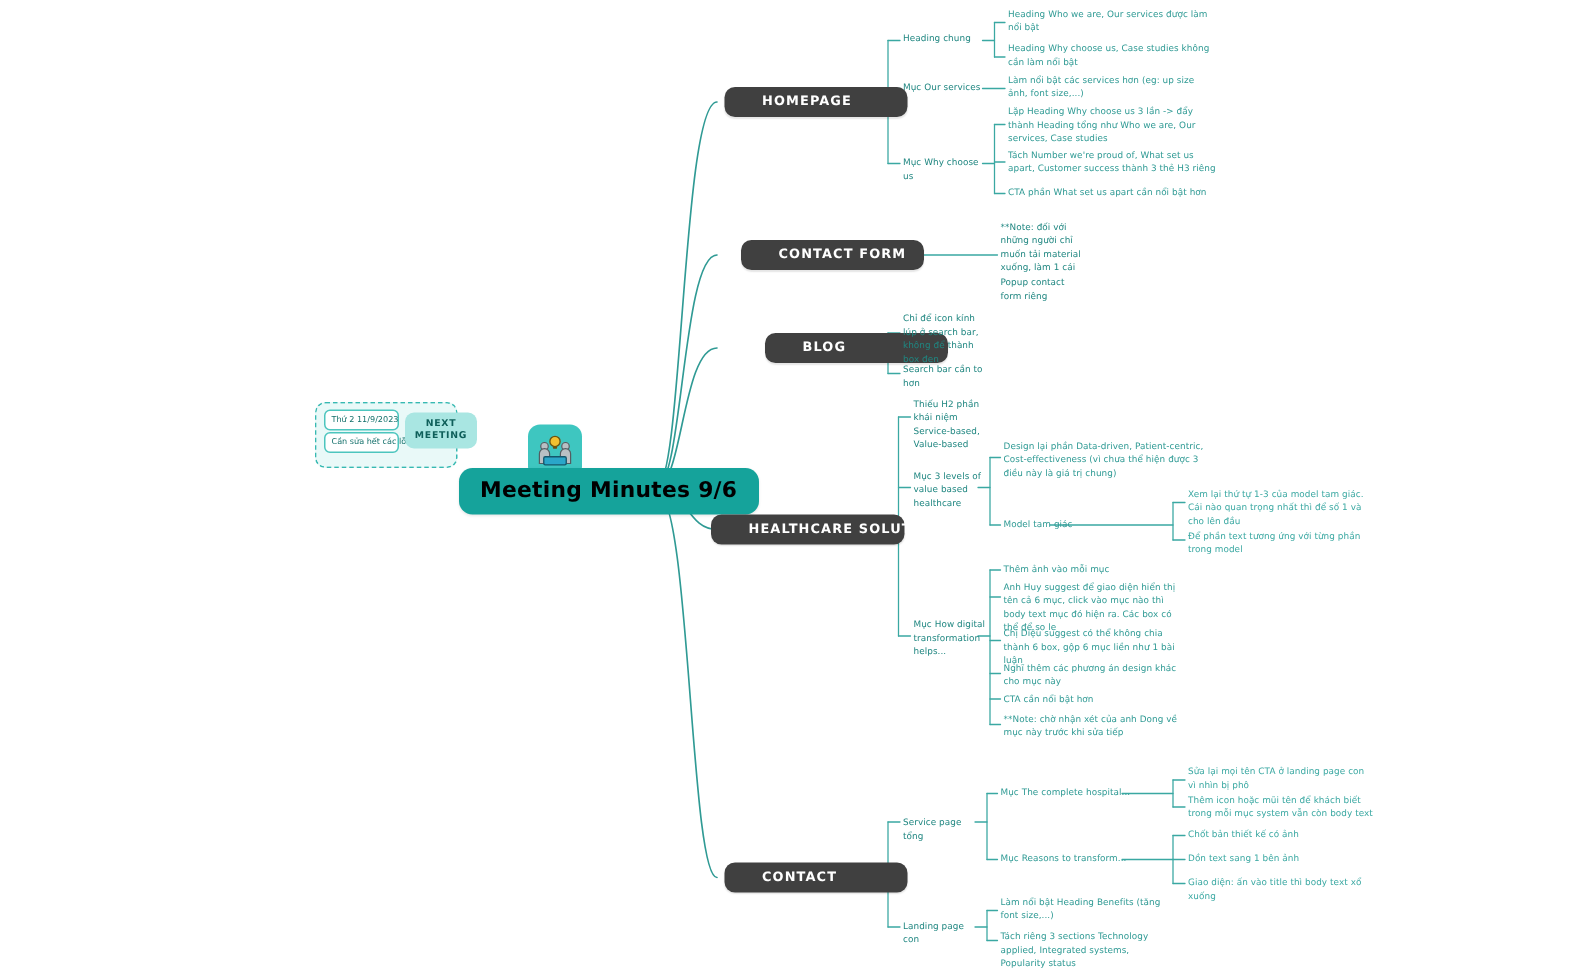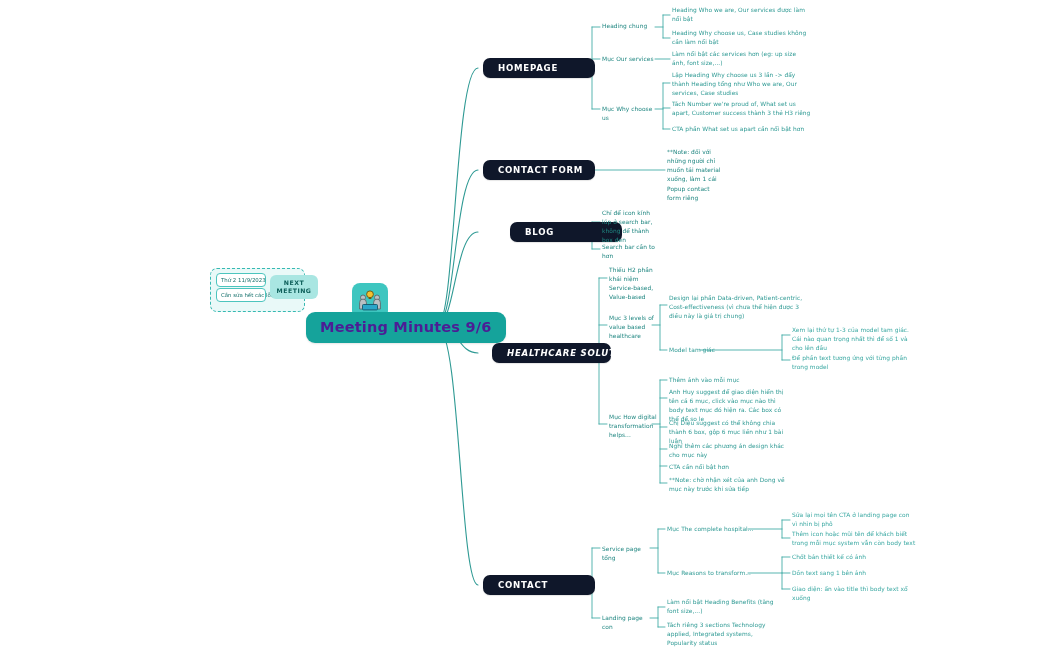--- a/index.html
+++ b/index.html
@@ -10,49 +10,49 @@
     overflow:hidden;
     position:relative;
   }
   #canvas{position:absolute;left:0;top:0;width:1050px;height:650px;}
   svg.links{position:absolute;left:0;top:0;width:1050px;height:650px;pointer-events:none;}
 
   
   .center-node{
     position:absolute;
     background:#15a39b;
-    color:#4c1d95;
+    color:#000000;
     border-radius:9px;
     font-size:14.5px;
     font-weight:700;
     letter-spacing:.2px;
     padding:7px 14px 8px 14px;
     white-space:nowrap;
     box-shadow:0 1px 2px rgba(0,0,0,.10);
   }
   .center-icon{
     position:absolute;
     width:36px;height:36px;
     background:#3ec6c0;
     border-radius:8px;
     display:flex;align-items:center;justify-content:center;
   }
 
   
   .topic{
     position:absolute;
-    background:#0f172a;
+    background:#404040;
     color:#ffffff;
     border-radius:7px;
     font-size:8.6px;
     font-weight:700;
     letter-spacing:.75px;
     height:20px;
     display:flex;align-items:center;
-    padding-left:15px;
+    padding-left:25px;
     white-space:nowrap;
     box-shadow:0 1px 1px rgba(0,0,0,.10);
   }
 
   
   .node{
     position:absolute;
     color:#2c8f8a;
     font-size:5.9px;
     line-height:1.55;
@@ -209,25 +209,25 @@
       <circle cx="20" cy="9.5" r="2.5" fill="#b9c0c4" stroke="#555d62" stroke-width="0.8"></circle>
       <path d="M16.6 21 v-6.5 a3.4 3.4 0 0 1 6.8 0 V21 z" fill="#b9c0c4" stroke="#555d62" stroke-width="0.8"></path>
       <rect x="5.5" y="16.5" width="15" height="5.4" rx="1" fill="#2aa6c9" stroke="#14566b" stroke-width="0.9"></rect>
     </svg>
   </div>
 
   <div class="center-node" style="left:306px;top:312px;">Meeting Minutes 9/6</div>
 
   <div class="topic" style="left:483px;top:58px;width:97px;">HOMEPAGE</div>
 
-  <div class="topic" style="left:483px;top:160px;width:97px;">CONTACT FORM</div>
+  <div class="topic" style="left:494px;top:160px;width:97px;">CONTACT FORM</div>
 
   <div class="topic" style="left:510px;top:222px;width:97px;">BLOG</div>
 
-  <div class="topic" style="left:492px;top:343px;width:104px;font-style:italic;">HEALTHCARE SOLUTION</div>
+  <div class="topic" style="left:474px;top:343px;width:104px;">HEALTHCARE SOLUTION</div>
 
   <div class="topic" style="left:483px;top:575px;width:97px;">CONTACT</div>
 
   <div class="node l2" style="left:602px;top:22px;width:52px;">Heading chung</div>
 
   <div class="node l3" style="left:672px;top:6px;width:138px;">Heading Who we are, Our services được làm nổi bật</div>
 
   <div class="node l3" style="left:672px;top:29px;width:138px;">Heading Why choose us, Case studies không cần làm nổi bật</div>
 
   <div class="node l2" style="left:602px;top:55px;width:55px;">Mục Our services</div>

